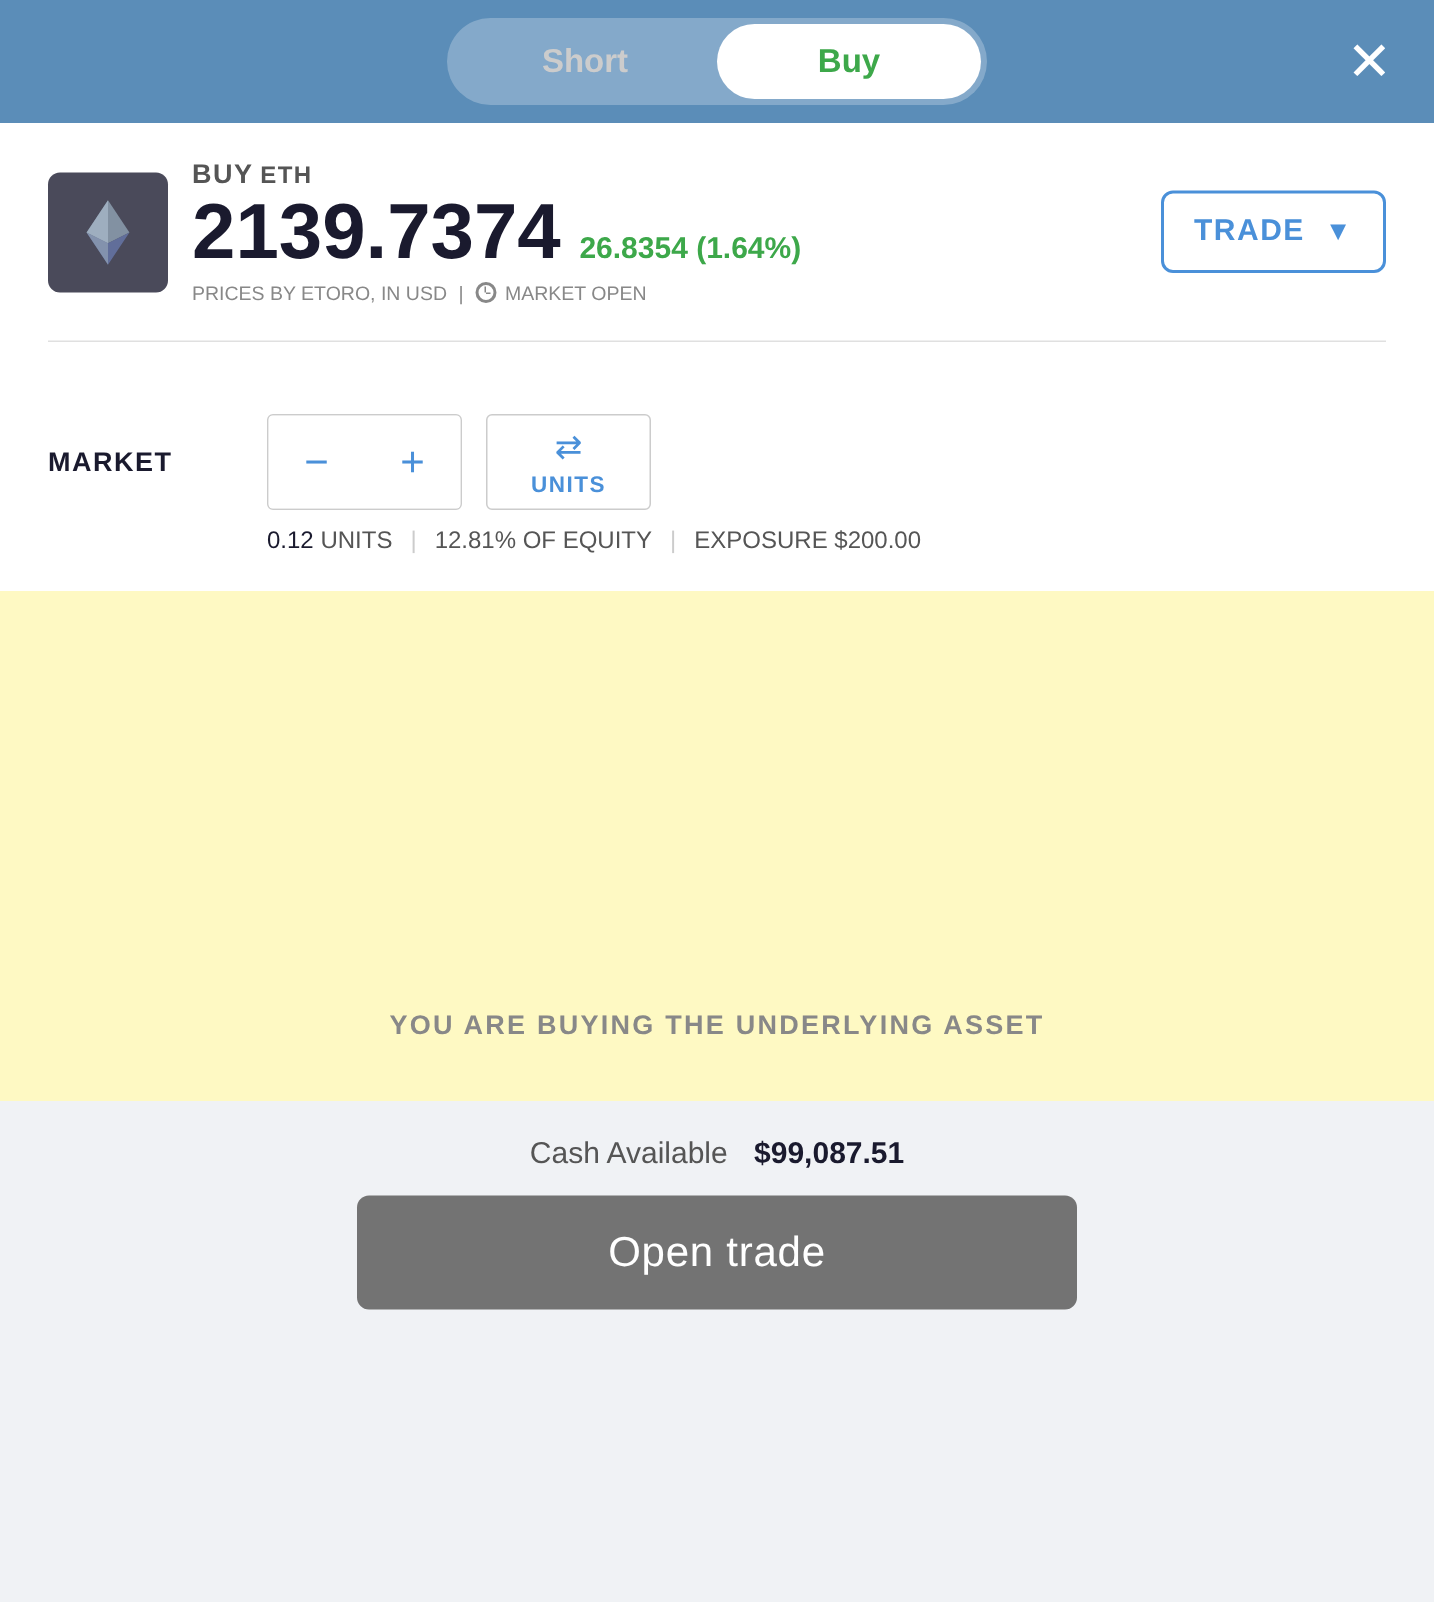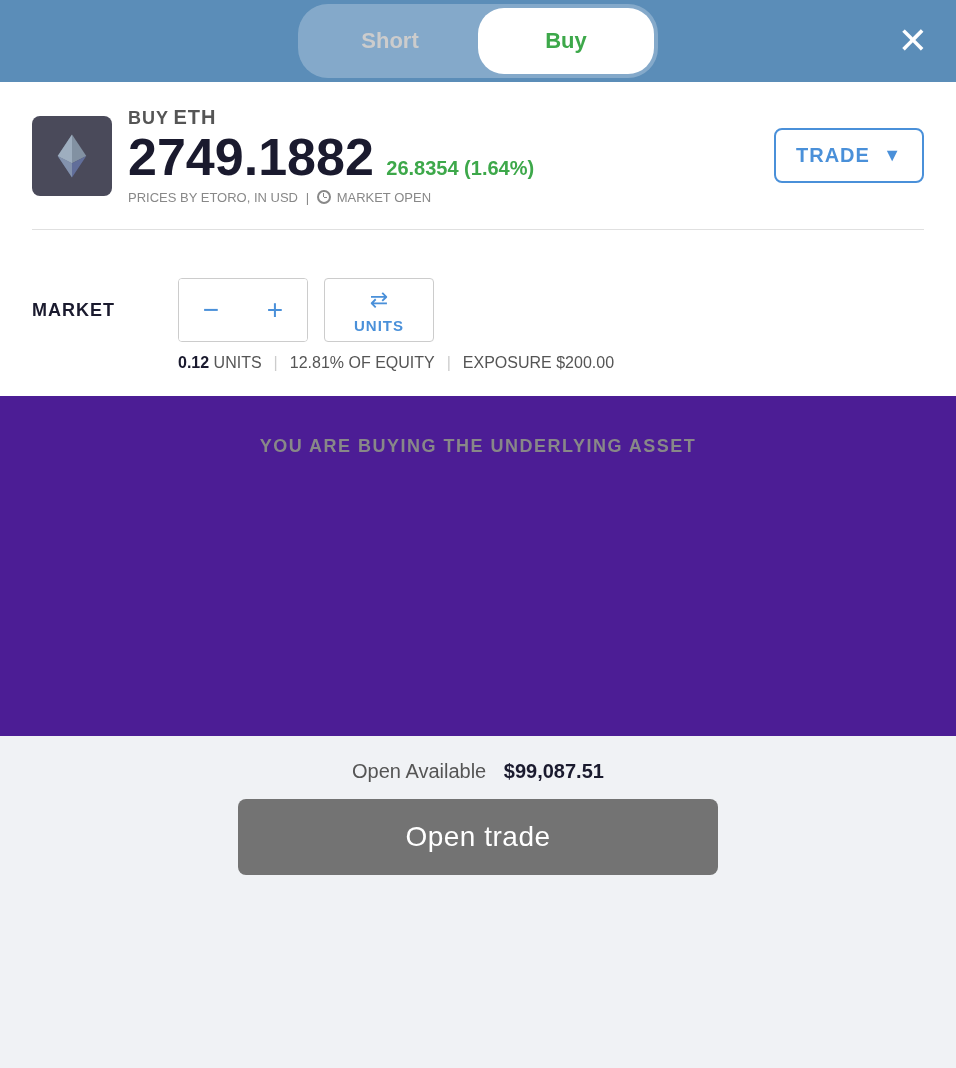--- a/index.html
+++ b/index.html
@@ -20,21 +20,21 @@
       justify-content: center;
       position: relative;
     }
 
     .toggle-group {
       display: flex;
       background: rgba(255,255,255,0.25);
       border-radius: 30px;
       padding: 4px;
       width: 360px;
-      height: 74px;
+      height: 58px;
     }
 
     .toggle-btn {
       flex: 1;
       border: none;
       border-radius: 26px;
       font-size: 22px;
       font-weight: 600;
       cursor: pointer;
       transition: background 0.2s;
@@ -100,21 +100,21 @@
     .asset-details {}
 
     .buy-label {
       font-size: 18px;
       font-weight: 700;
       color: #555;
       letter-spacing: 1px;
     }
 
     .asset-name {
-      font-size: 20px;
+      font-size: 16px;
       font-weight: 700;
       color: #555;
       letter-spacing: 1px;
     }
 
     .price-main {
       font-size: 52px;
       font-weight: 700;
       color: #1a1a2e;
       line-height: 1.1;
@@ -255,39 +255,39 @@
       margin-top: 12px;
       display: flex;
       align-items: center;
       gap: 0;
       font-size: 16px;
       color: #555;
       padding-left: 146px;
     }
 
     .amount-meta .units-val {
-      font-weight: 700;
+      font-weight: 400;
       color: #1a1a2e;
     }
 
     .amount-meta .sep {
       color: #ccc;
       margin: 0 12px;
     }
 
     
     .main-content {
-      background: #4c1d95;
+      background: #fef9c3;
       padding: 40px 32px;
       text-align: center;
       min-height: 340px;
       display: flex;
       flex-direction: column;
       align-items: center;
-      justify-content: flex-start;
+      justify-content: flex-end;
     }
 
     .underlying-text {
       font-size: 18px;
       font-weight: 700;
       color: #888;
       letter-spacing: 1.5px;
       text-transform: uppercase;
     }
 
@@ -376,21 +376,21 @@
           <polygon points="25,5 25,45 5,35" fill="#aabbcc" opacity="0.7"></polygon>
           <polygon points="25,45 25,65 5,35" fill="#9aaabb" opacity="0.6"></polygon>
         </svg>
       </div>
       <div class="asset-details">
         <div>
           <span class="buy-label">BUY</span>
           <span class="asset-name"> <span>ETH</span></span>
         </div>
         <div>
-          <span class="price-main">2749.1882</span>
+          <span class="price-main">2139.7374</span>
           <span class="price-change">26.8354 (1.64%)</span>
         </div>
         <div class="price-meta">
           <span>PRICES BY ETORO, IN USD</span>
           <span>&nbsp;|&nbsp;</span>
           <span class="clock-icon"></span>
           <span class="market-open">MARKET OPEN</span>
         </div>
       </div>
     </div>
@@ -423,17 +423,17 @@
     <span>EXPOSURE $200.00</span>
   </div>
 </div>
 
 <div class="main-content">
   <div class="underlying-text">YOU ARE BUYING THE UNDERLYING ASSET</div>
 </div>
 
 <div class="footer">
   <div class="cash-available">
-    <span>Open Available</span>
+    <span>Cash Available</span>
     <span class="cash-val">$99,087.51</span>
   </div>
   <button class="open-trade-btn">Open trade</button>
 </div>
 
 </body></html>

